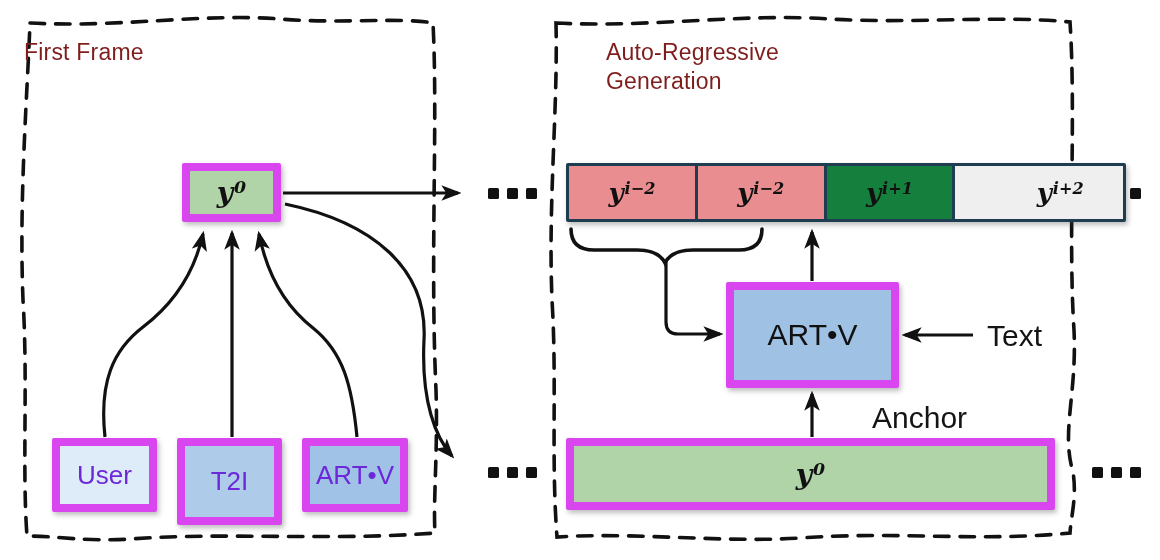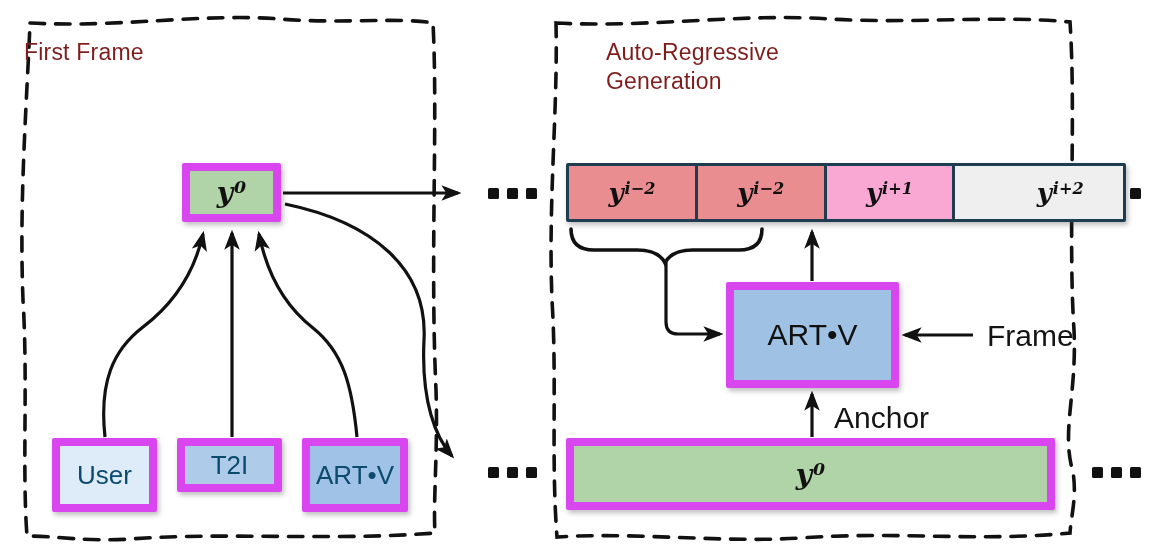--- a/index.html
+++ b/index.html
@@ -13,21 +13,21 @@
     font-size:23px; line-height:1.24; color:#7f1d1d; letter-spacing:0.2px;
   }
   .box {
     position:absolute; z-index:2; display:flex; align-items:center; justify-content:center;
     border:8px solid #d946ef; border-radius:2px;
     box-shadow:2px 3px 5px rgba(70,70,70,0.35);
     box-sizing:border-box;
   }
   .math { font-family:"DejaVu Serif", serif; font-weight:bold; font-style:italic; }
   .msup { display:inline-block; font-size:0.62em; transform:translateY(-0.52em); margin-left:1px; }
-  .srclabel { font-size:26px; color:#0c4a6e; }
+  .srclabel { font-size:26px; color:#6d28d9; }
   .framebar {
     position:absolute; z-index:2; display:flex; gap:3px; padding:3px;
     background:#1e3d50; border-radius:2px; box-sizing:border-box;
     box-shadow:2px 3px 5px rgba(70,70,70,0.35);
   }
   .cell { flex:1 1 0; display:flex; align-items:center; justify-content:center; }
   .cell .math { font-size:26px; }
   .sidelabel { position:absolute; z-index:3; font-size:30px; color:#141414; white-space:nowrap; }
 </style>
 </head>
@@ -97,51 +97,51 @@
     <div>First Frame</div>
   </div>
 
   <div class="box" style="left: 182px; top: 163px; width: 99px; height: 59px; background-color: rgb(177, 211, 168);">
     <span class="math" style="font-size:28px;"><span>y</span><span class="msup">0</span></span>
   </div>
 
   <div class="box" style="left: 52px; top: 438px; width: 105px; height: 74px; background-color: rgb(221, 236, 248);">
     <span class="srclabel">User</span>
   </div>
-  <div class="box" style="left: 177px; top: 438px; width: 105px; height: 54px; background-color: rgb(174, 203, 233);">
+  <div class="box" style="left: 177px; top: 438px; width: 105px; height: 87px; background-color: rgb(174, 203, 233);">
     <span class="srclabel">T2I</span>
   </div>
   <div class="box" style="left: 302px; top: 438px; width: 106px; height: 74px; background-color: rgb(159, 194, 230);">
     <span class="srclabel">ART•V</span>
   </div>
 
   <div class="panel-title" style="left:606px; top:38px; width:410px;">
     <div>Auto-Regressive</div>
     <div>Generation</div>
   </div>
 
   <div class="framebar" style="left:566px; top:163px; width:560px; height:59px;text-align:right;">
     <div class="cell" style="background-color: rgb(234, 141, 144);">
       <span class="math"><span>y</span><span class="msup">i−2</span></span>
     </div>
     <div class="cell" style="background-color: rgb(234, 141, 144);">
       <span class="math"><span>y</span><span class="msup">i−2</span></span>
     </div>
-    <div class="cell" style="background-color: #f9a8d4;">
+    <div class="cell" style="background-color: #15803d;">
       <span class="math"><span>y</span><span class="msup">i+1</span></span>
     </div>
     <div class="cell" style="background-color: rgb(239, 239, 239); padding-left: 42px;">
       <span class="math"><span>y</span><span class="msup">i+2</span></span>
     </div>
   </div>
 
   <div class="box" style="left: 726px; top: 282px; width: 173px; height: 106px; background-color: rgb(158, 193, 228);">
     <span style="font-size:30px;">ART•V</span>
   </div>
 
-  <div class="sidelabel" style="left:987px; top:319px;">Frame</div>
-  <div class="sidelabel" style="left:834px; top:401px;">Anchor</div>
+  <div class="sidelabel" style="left:987px; top:319px;">Text</div>
+  <div class="sidelabel" style="left:872px; top:401px;">Anchor</div>
 
   <div class="box" style="left: 566px; top: 438px; width: 489px; height: 72px; background-color: rgb(177, 211, 168);">
     <span class="math" style="font-size:28px;"><span>y</span><span class="msup">0</span></span>
   </div>
 
 </div>
 
 </body></html>

